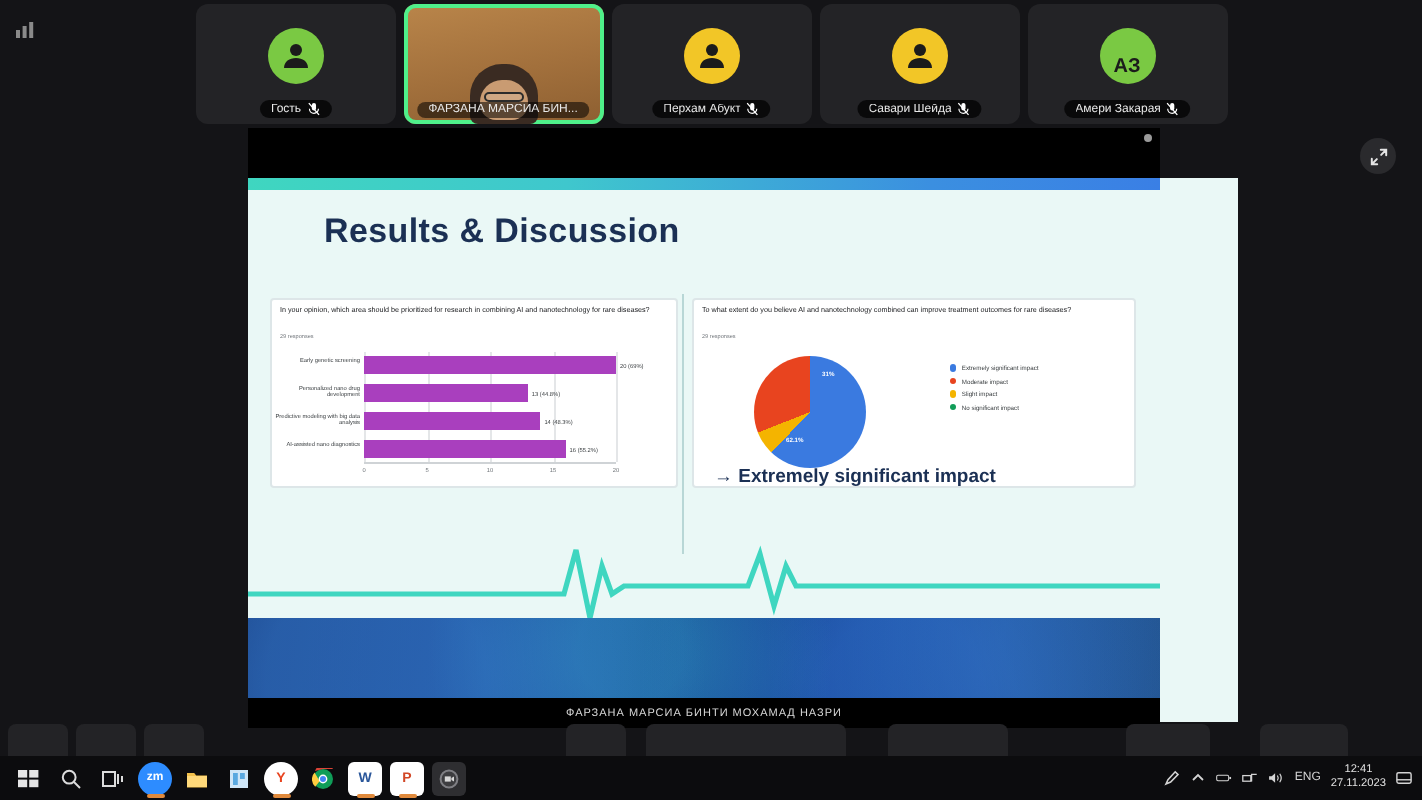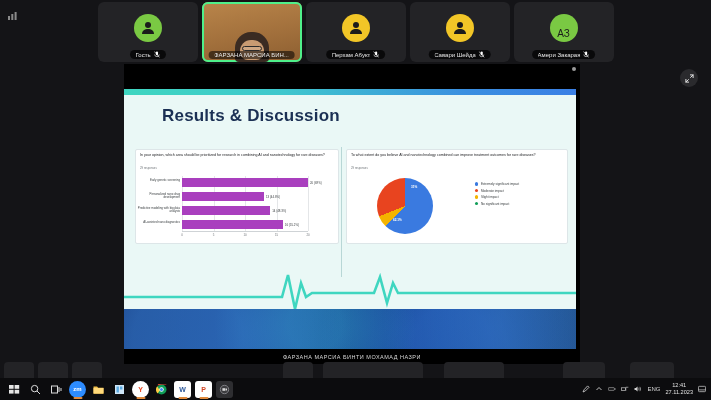--- a/index.html
+++ b/index.html
@@ -23,21 +23,21 @@
     display: flex; align-items: center; justify-content: center;
   }
   .tile.active { outline: 2px solid #4ff08a; outline-offset: -2px; }
   .tile.video { background: linear-gradient(170deg,#b9854a 0%,#a2703c 55%,#8d5f31 100%); }
   .avatar {
     width: 28px; height: 28px; border-radius: 50%;
     display: flex; align-items: center; justify-content: center;
     margin-bottom: 8px;
   }
   .avatar svg { width: 16px; height: 16px; }
-  .avatar .initials { font-size: 10px; font-weight: normal; color: #1b1b1b; margin-top: 11px; }
+  .avatar .initials { font-size: 10px; font-weight: bold; color: #1b1b1b; margin-top: 11px; }
   .namebar {
     position: absolute; bottom: 3px; left: 50%; transform: translateX(-50%);
     max-width: 92px;
     background: rgba(0,0,0,.72); border-radius: 9px;
     padding: 1px 6px;
     display: flex; align-items: center; gap: 3px;
     white-space: nowrap; overflow: hidden;
   }
   .namebar .nm {
     font-size: 6px; color: #e8e8e8; overflow: hidden;
@@ -68,21 +68,21 @@
   
   .viewer {
     position: absolute; left: 124px; top: 64px; width: 456px; height: 300px;
     background: #000;
   }
   .viewer-dot {
     position: absolute; right: 4px; top: 3px; width: 4px; height: 4px;
     border-radius: 50%; background: #9a9a9a;
   }
   .slide {
-    position: absolute; left: 0; top: 25px; width: 452px; height: 272px;
+    position: absolute; left: 0; top: 25px; width: 495px; height: 272px;
     background: #eaf8f6; overflow: hidden;
   }
   .slide-topbar {
     position: absolute; left: 0; top: 0; width: 456px; height: 6px;
     background: linear-gradient(90deg,#3fd6c0 0%,#3fc7cd 35%,#3b8fe0 75%,#3a7fe5 100%);
   }
   .slide-title {
     position: absolute; left: 38px; top: 17px;
     font-size: 17px; font-weight: bold; color: #1b3054;
     letter-spacing: .2px;
@@ -369,20 +369,21 @@
             <span class="legend-sw" style="background:#f4b400"></span>
             <span class="legend-tx">Slight impact</span>
           </div>
           <div class="legend-row">
             <span class="legend-sw" style="background:#109d58"></span>
             <span class="legend-tx">No significant impact</span>
           </div>
         </div>
       </div>
 
+      <div class="takeaway tk-right">→ Extremely significant impact</div>
 
       <svg class="ecg" viewBox="0 0 456 44" preserveAspectRatio="none">
         <path d="M0 30 H150 l8 0 l6 -22 l7 34 l6 -26 l5 14 l6 -4 H250 l6 -16 l7 26 l6 -20 l5 10 H456" fill="none" stroke="#3fd6c0" stroke-width="2.6"></path>
       </svg>
 
       <div class="band"></div>
     </div>
 
     <div class="presenter-bar">
       <span class="presenter-nm">ФАРЗАНА МАРСИА БИНТИ МОХАМАД НАЗРИ</span>

